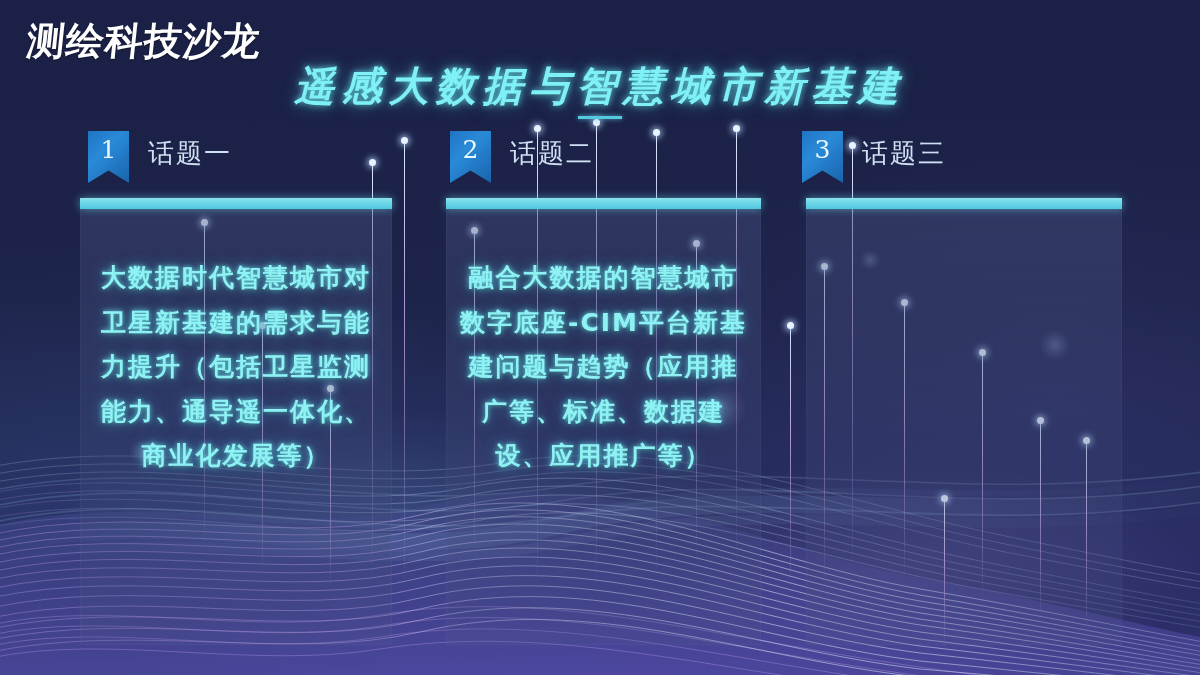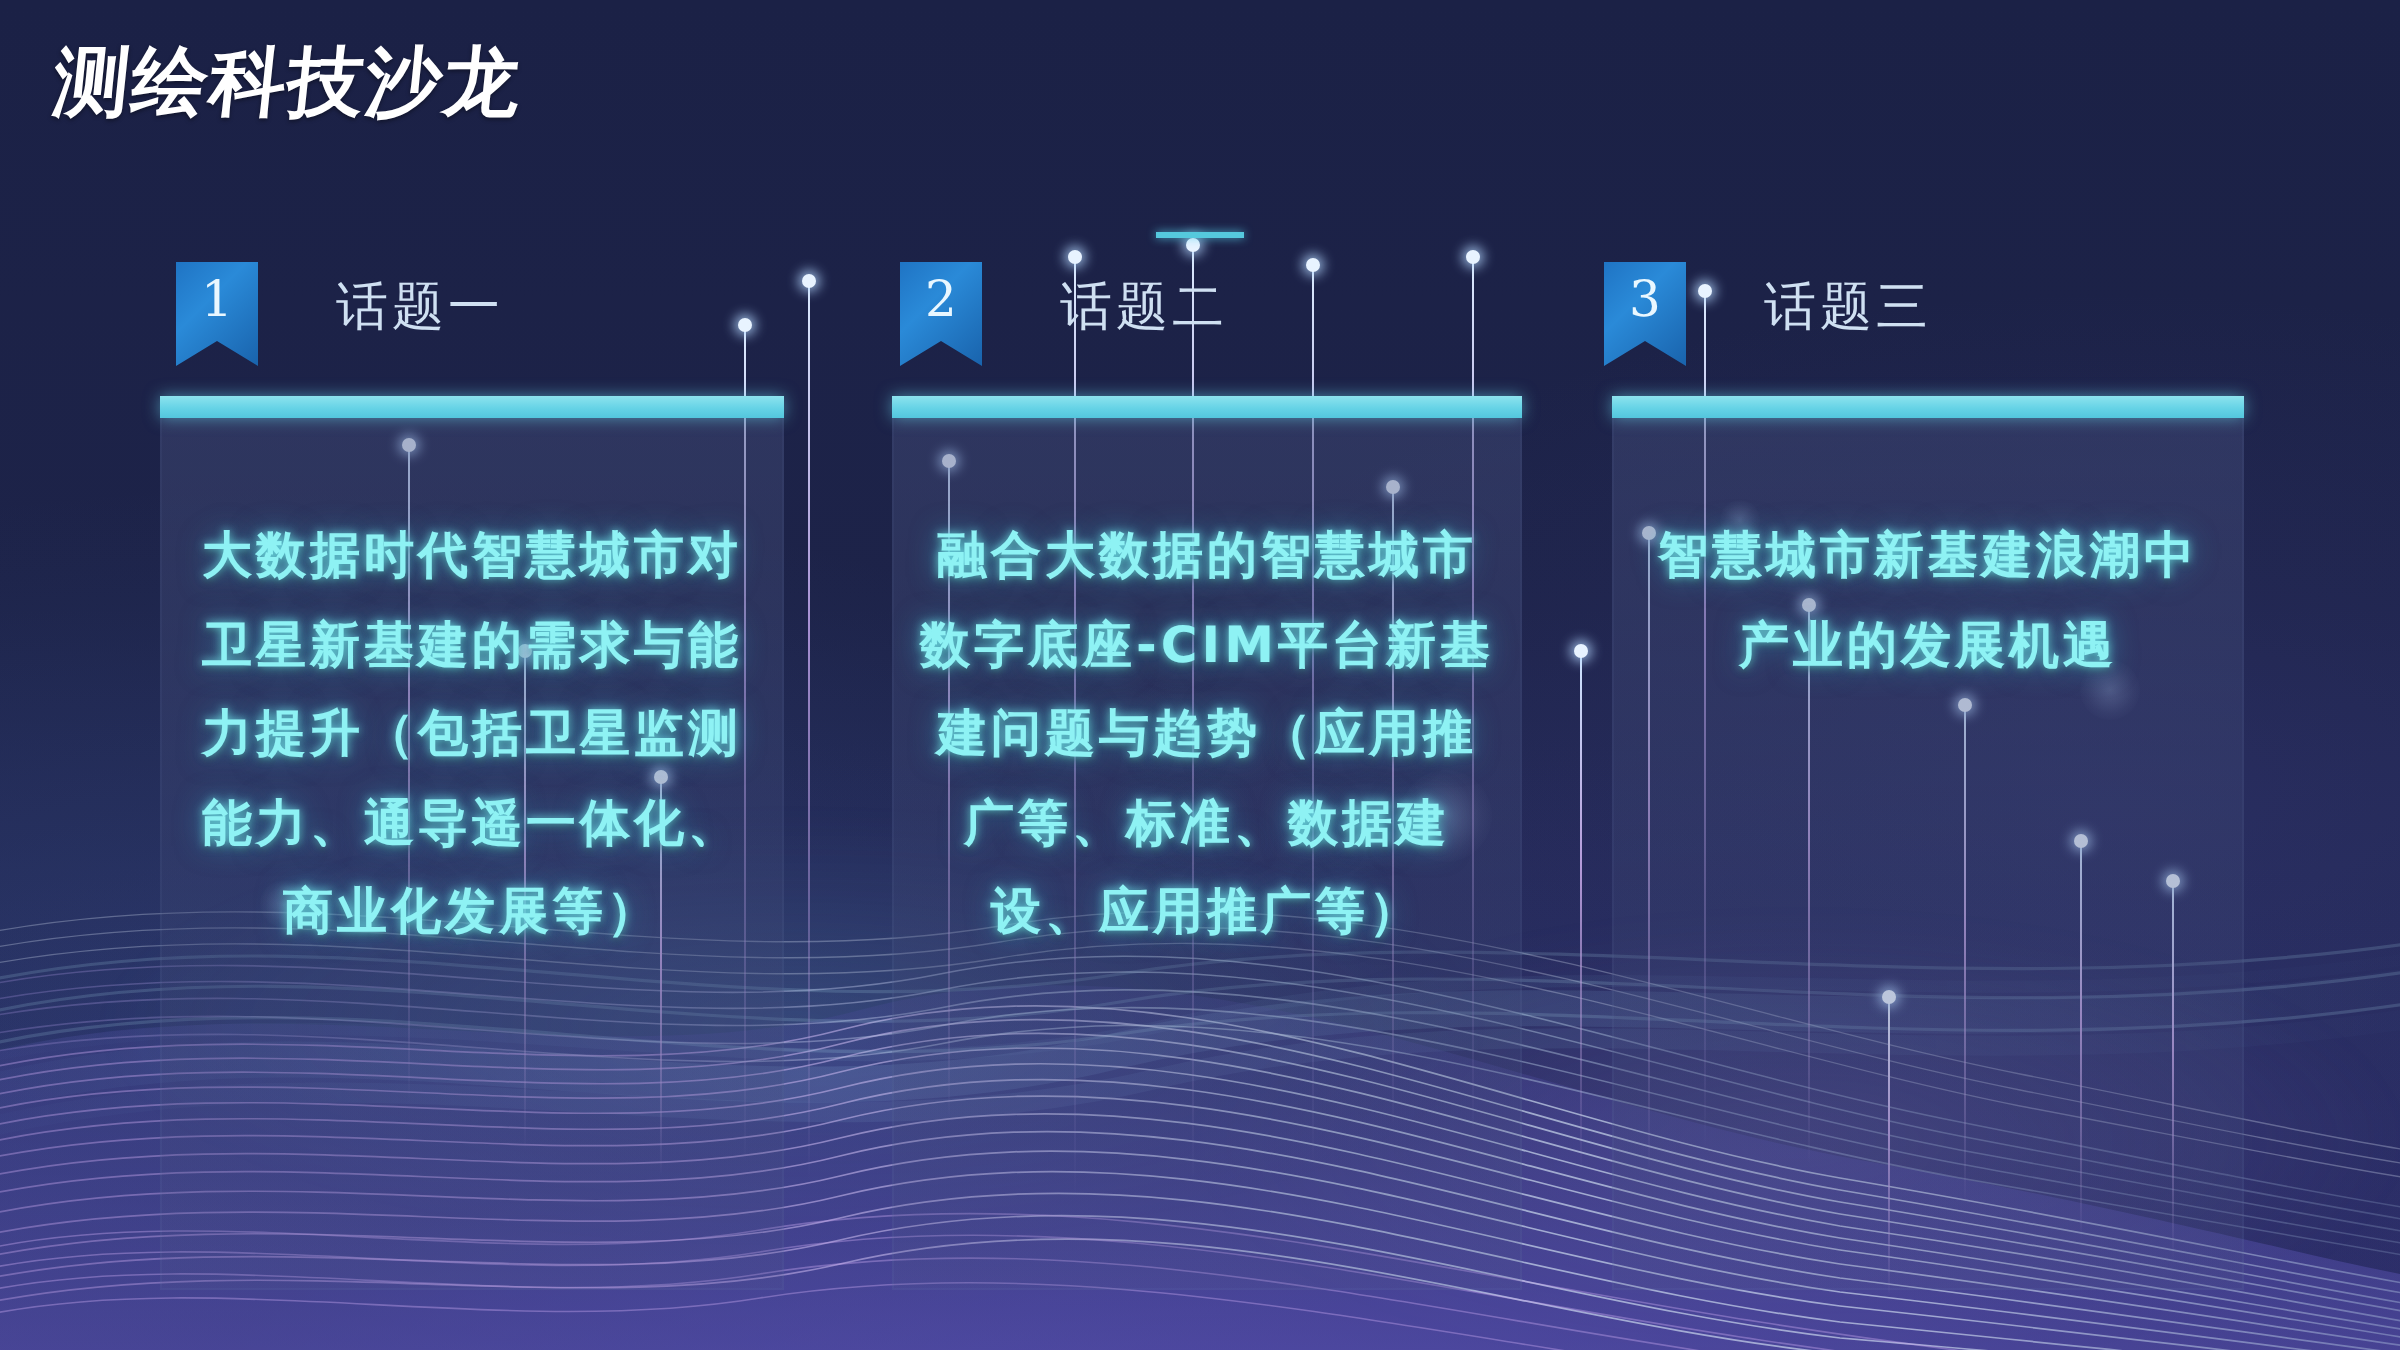--- a/index.html
+++ b/index.html
@@ -178,21 +178,20 @@
     font-family: "DejaVu Serif", "Liberation Serif", serif;
   }
   .head-label {
     position: absolute;
     left: 60px; top: 5px;
     font-size: 26px;
     letter-spacing: 2px;
     color: #cfe0f2;
     font-family: "DejaVu Serif", "Liberation Serif", serif;
     white-space: nowrap;
-    margin-left: 20px;
   }
 </style>
 </head>
 <body>
 
 <div id="slide">
 
   <div class="bg-base"></div>
   <div class="bg-haze"></div>
   <div class="bg-haze2"></div>
@@ -361,20 +360,21 @@
       <div class="dot"></div>
     </div>
     <div class="streak" style="left:1086px; top:440px; height:190px;">
       <div class="line" style="background:linear-gradient(180deg,#cfe6ff 0%,#b49ad8 44%,rgba(150,120,200,0) 100%);"></div>
       <div class="dot"></div>
     </div>
   </div>
 
   <div class="logo">测绘科技沙龙</div>
 
+  <div class="title">遥感大数据与智慧城市新基建</div>
   <div class="title-rule"></div>
 
   <div class="card-head" style="left:88px; width:300px;">
     <div class="ribbon">
       <span>1</span>
     </div>
     <div class="head-label">话题一</div>
   </div>
 
   <div class="card-head" style="left:450px; width:300px;">
@@ -396,16 +396,15 @@
     <div class="body">大数据时代智慧城市对卫星新基建的需求与能力提升（包括卫星监测能力、通导遥一体化、商业化发展等）</div>
   </div>
 
   <div class="card" style="left:446px; width:315px;">
     <div class="bar"></div>
     <div class="body">融合大数据的智慧城市数字底座-CIM平台新基建问题与趋势（应用推广等、标准、数据建设、应用推广等）</div>
   </div>
 
   <div class="card" style="left:806px; width:316px;">
     <div class="bar"></div>
-    <div class="body">智慧城市新基建浪潮中产业的发展机遇</div>
   </div>
 
 </div>
 
 </body></html>

